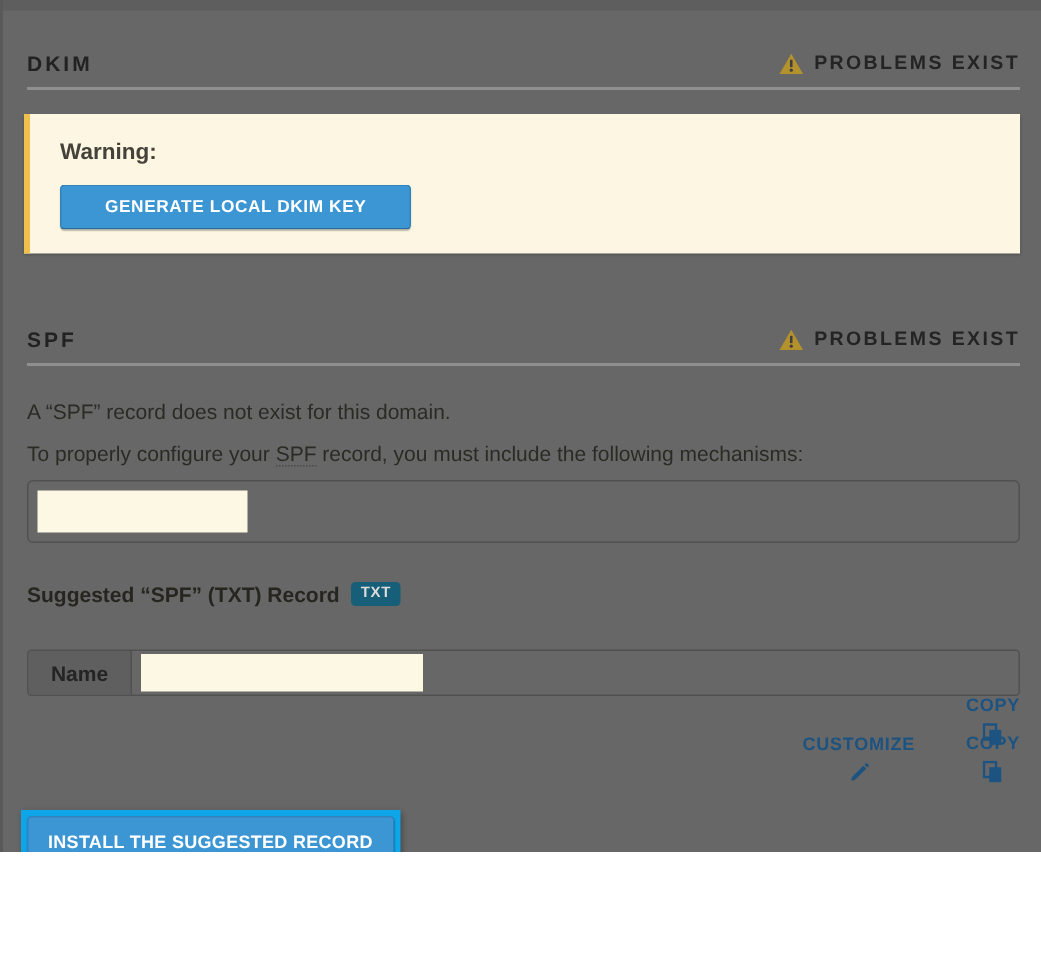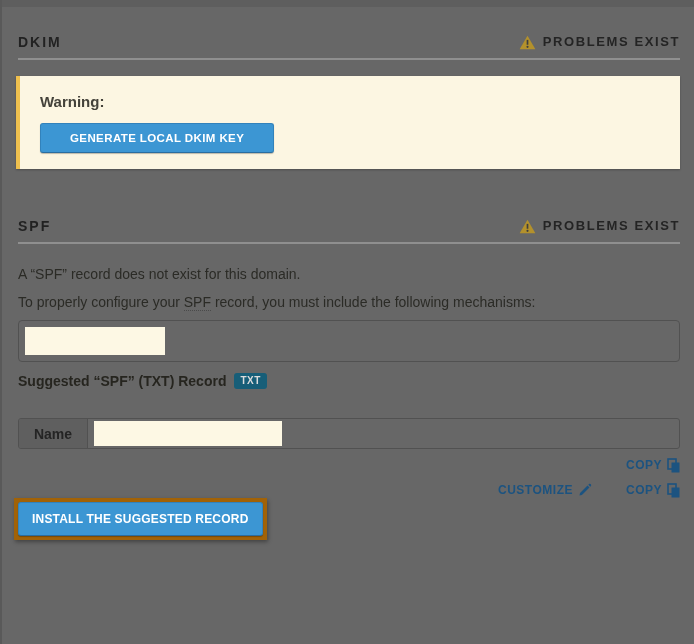--- a/index.html
+++ b/index.html
@@ -1,18 +1,18 @@
 <!DOCTYPE html>
 <html><head>
 <meta charset="utf-8">
 <style>
   html,body{margin:0;padding:0;}
   .page{
     position:relative;
-    width:694px;height:644px;
+    width:694px;height:568px;
     background:#676767;
     overflow:hidden;
     font-family:"Liberation Sans", sans-serif;
     color:#2a2a26;
   }
   .top-strip{height:7px;background:#5e5e5e;}
   .left-edge{position:absolute;left:0;top:0;width:2px;height:100%;background:#595959;}
   .content{padding:0 14px 0 18px;}
 
   
@@ -73,21 +73,21 @@
     border:1px solid #515151;
     border-radius:4px;
     display:flex;align-items:center;
     padding:0 6px;
     box-sizing:border-box;
   }
   .redaction{background:#fdf8e4;display:inline-block;}
   .mech-redaction{width:140px;height:28px;}
 
   
-  .suggested-row{margin-top:9px;display:flex;align-items:center;line-height:20px;text-align:right;}
+  .suggested-row{margin-top:24px;display:flex;align-items:center;line-height:20px;text-align:right;}
   .suggested-label{font-size:14px;font-weight:700;color:#26251f;}
   .txt-badge{
     margin-left:8px;
     background:#175e78;color:#dcdcdc;
     font-size:10px;font-weight:700;letter-spacing:.5px;
     border-radius:3px;padding:3px 6px;line-height:10px;
   }
 
   
   .record-row{
@@ -109,28 +109,29 @@
   .name-redaction{margin-left:6px;width:188px;height:25px;}
   .value-redaction{margin-left:2px;width:330px;height:19px;}
 
   
   .link-row{display:flex;justify-content:flex-end;align-items:center;gap:38px;}
   .link-row.r1{margin-top:8px;height:16px;}
   .link-row.r2{margin-top:9px;height:16px;gap:34px;}
   .action-link{
     display:flex;align-items:center;gap:5px;
     color:#1c5380;font-size:12px;font-weight:600;letter-spacing:.5px;
-    text-decoration:none;cursor:pointer;
+    text-decoration:none;cursor:pointer;flex-direction:column;
   }
 
   
   .install-wrap{
     display:inline-block;
+    margin-top:27px;
     margin-left:-4px;
-    background:#a16207;
+    background:#0ea5e9;
     padding:4px;
     box-shadow:1px 2px 4px rgba(0,0,0,0.35);
   }
   .install-wrap .btn-blue{margin-top:0;font-size:12px;padding:9px 13px;letter-spacing:.2px;}
 </style>
 </head>
 <body>
 
 <div class="page">
   <div class="top-strip"></div>

